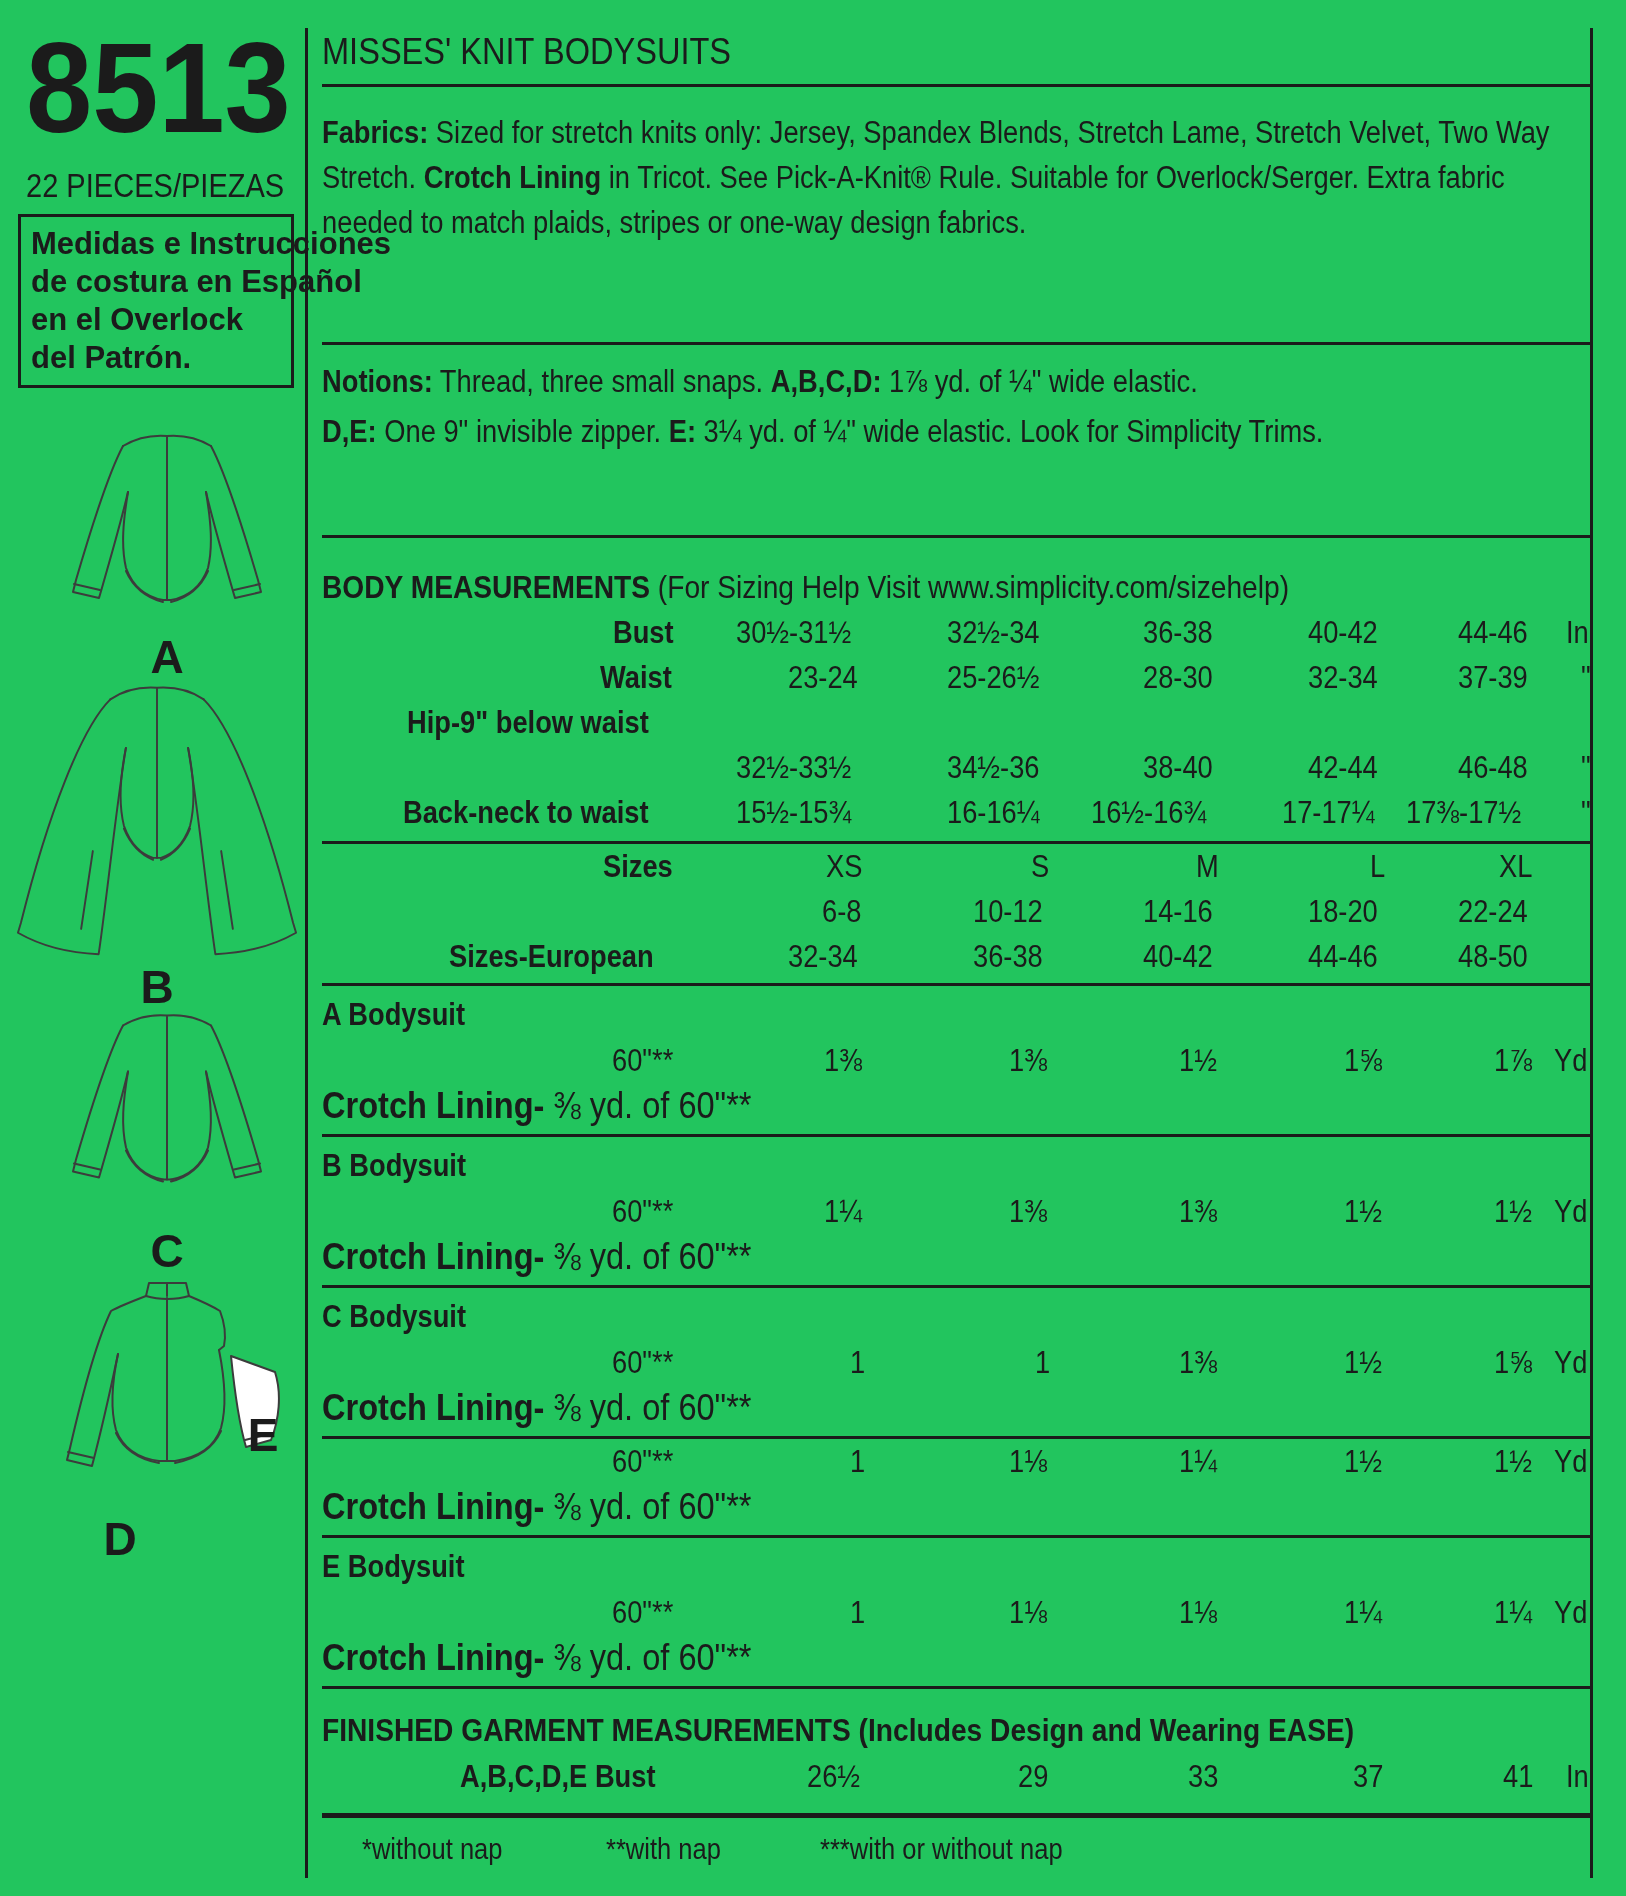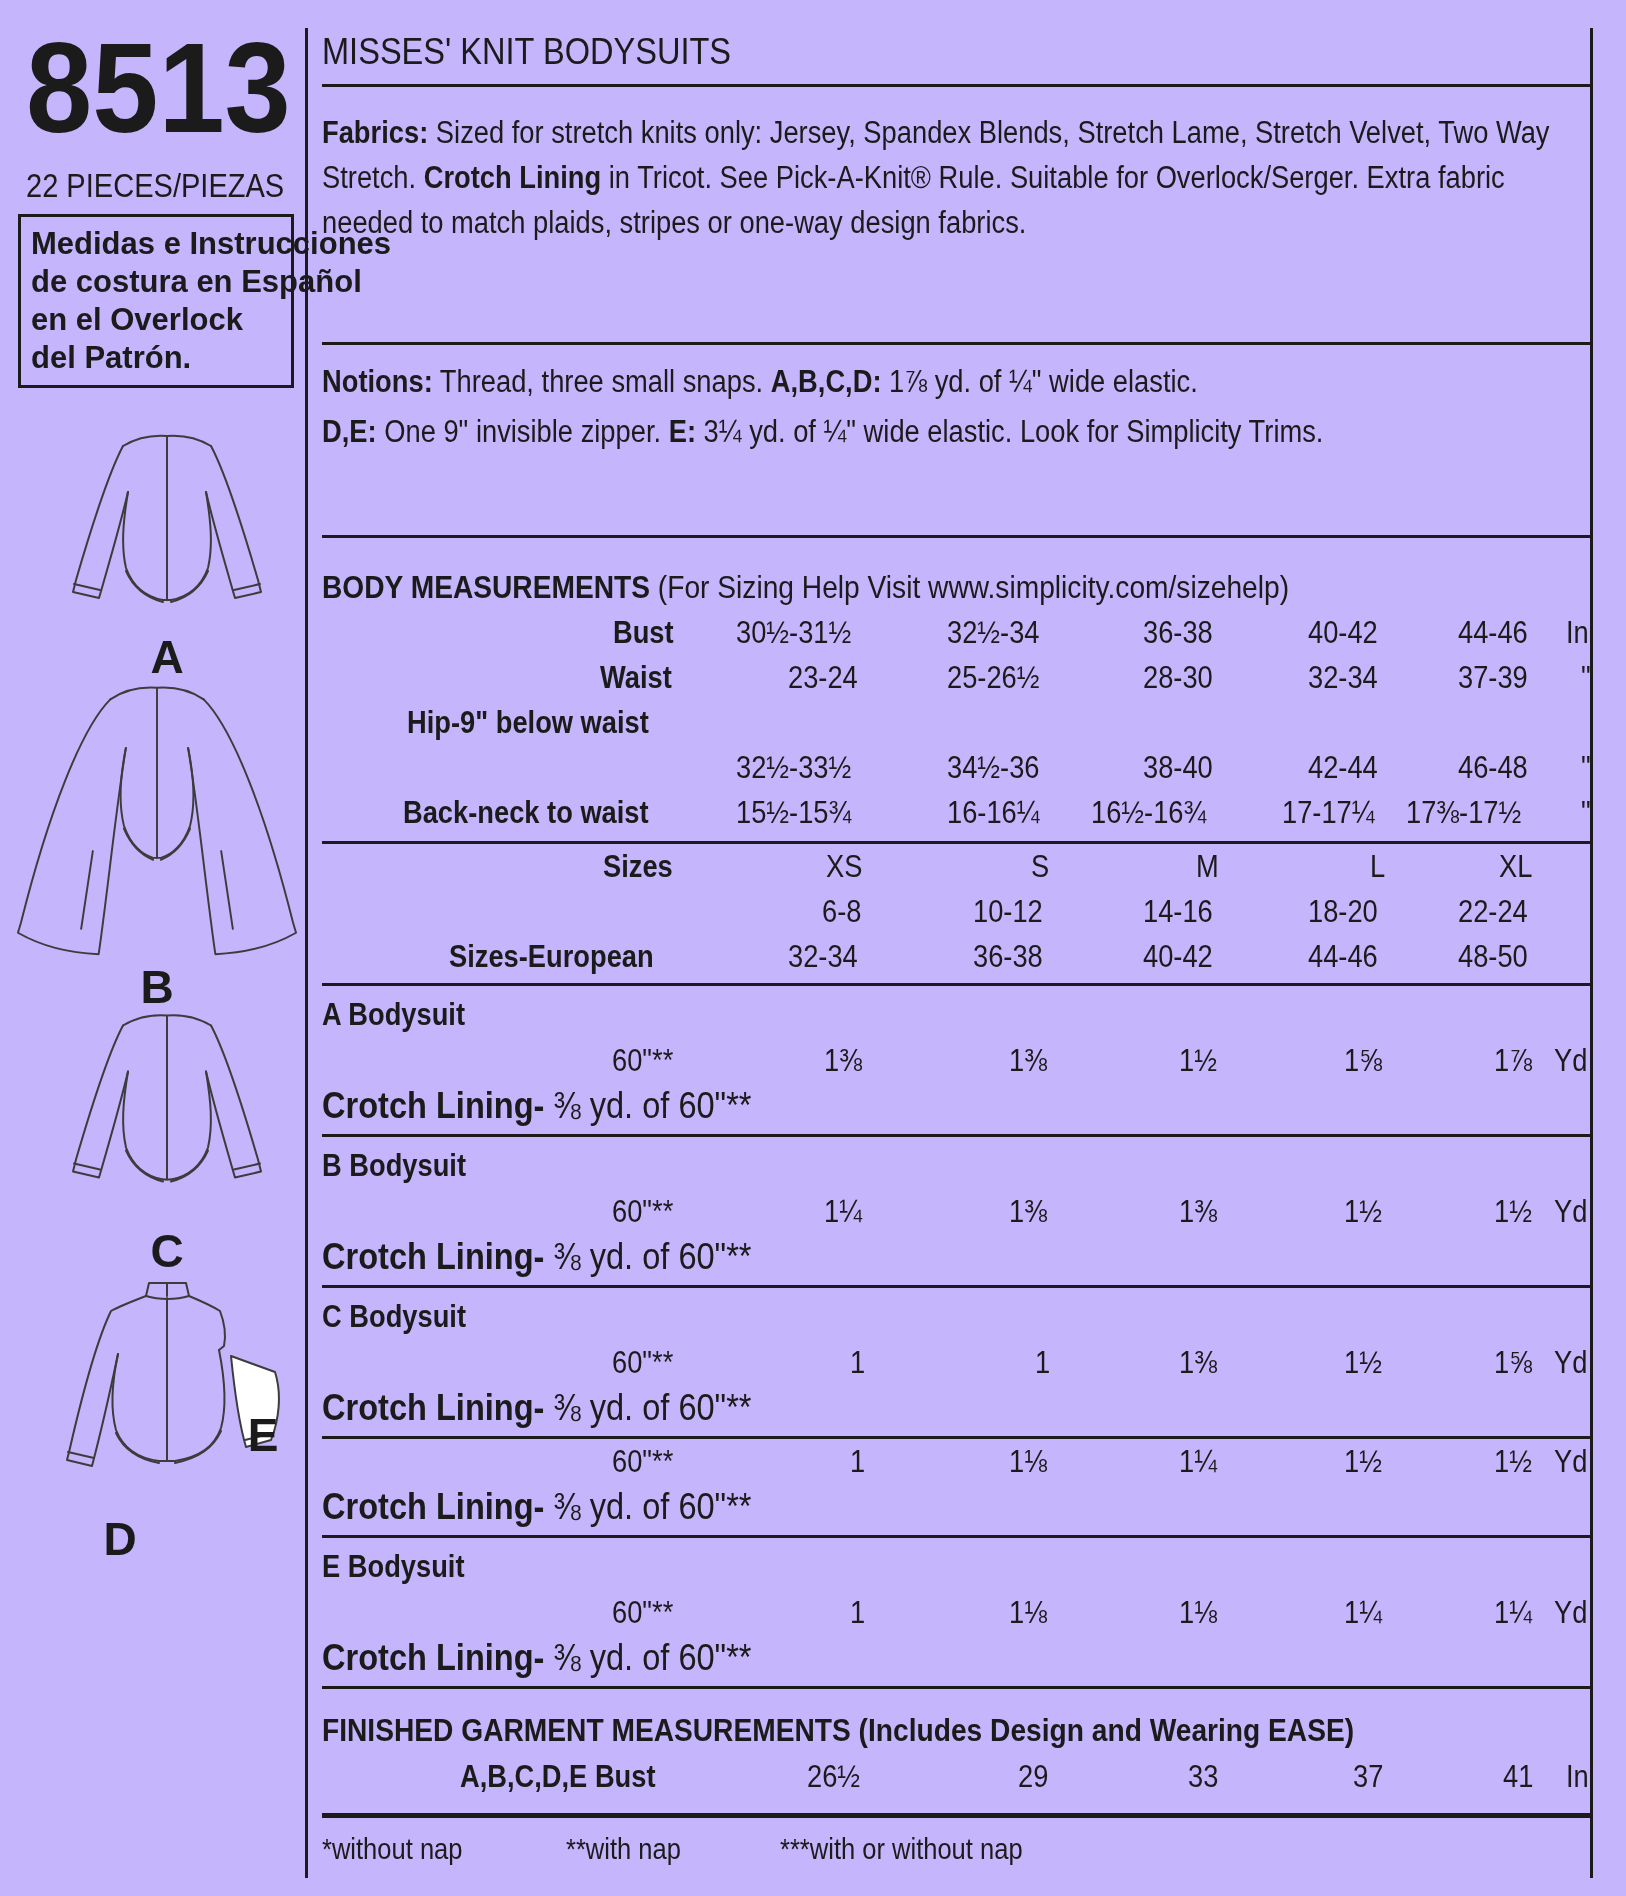--- a/index.html
+++ b/index.html
@@ -1,19 +1,19 @@
 <!DOCTYPE html>
 <html><head>
 <meta charset="utf-8">
 <style>
   html,body{margin:0;padding:0;background:#e8e8e8;}
   .page{
     position:relative;
     width:1626px;height:1896px;
-    background:#c4b5fd;
+    background:#22c55e;
     font-family:"Liberation Sans", sans-serif;
     color:#1b1b1b;
     overflow:hidden;
   }
   .b{font-weight:bold;}
   
   .cnd{display:inline-block;transform:scaleX(.88);transform-origin:0 60%;white-space:pre;}
   .vline{position:absolute;width:3px;background:#1b1b1b;}
   .rule{height:3px;background:#1b1b1b;border:0;margin:0;}
   .rule.thick{height:5px;}
@@ -51,21 +51,21 @@
   .mrow{
     display:grid;
     grid-template-columns:360px 185px 185px 170px 165px 150px 55px;
     font-size:31px;line-height:45px;align-items:baseline;text-align:right;
   }
   .mrow .lbl{font-weight:bold;}
   .sec-title{font-size:31px;line-height:46px;font-weight:bold;margin-top:6px;}
   .crotch{font-size:37px;line-height:45px;}
   .fin-heading{font-size:32px;line-height:46px;font-weight:bold;margin-top:18px;white-space:nowrap;}
   .fin-row{line-height:48px;}
-  .footnote{margin-top:14px;font-size:29px;line-height:34px;}
+  .footnote{margin-top:14px;font-size:29px;line-height:34px;margin-left:40px;}
   .footnote span{margin-right:38px;}
 </style>
 </head>
 <body>
 
 <div class="page">
 
   <div class="vline" style="left:305px;top:28px;height:1850px;"></div>
   <div class="vline" style="left:1590px;top:28px;height:1850px;"></div>
 

